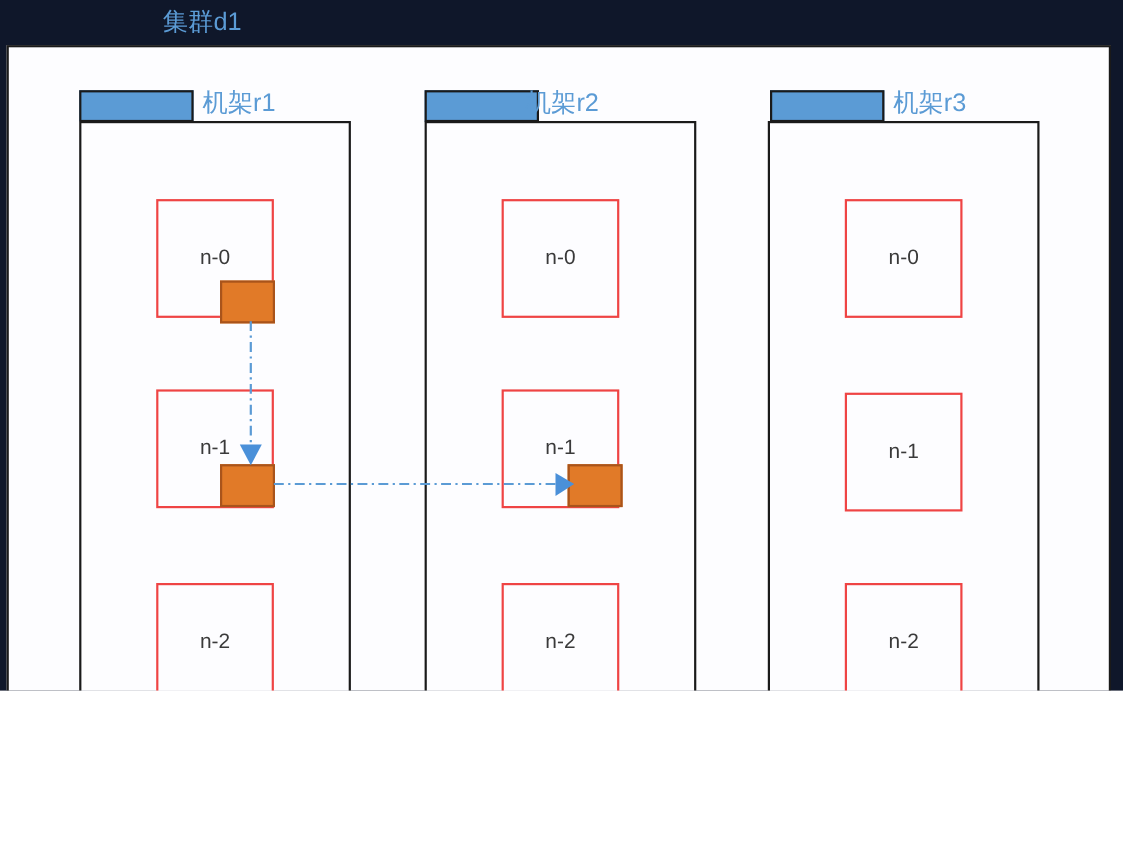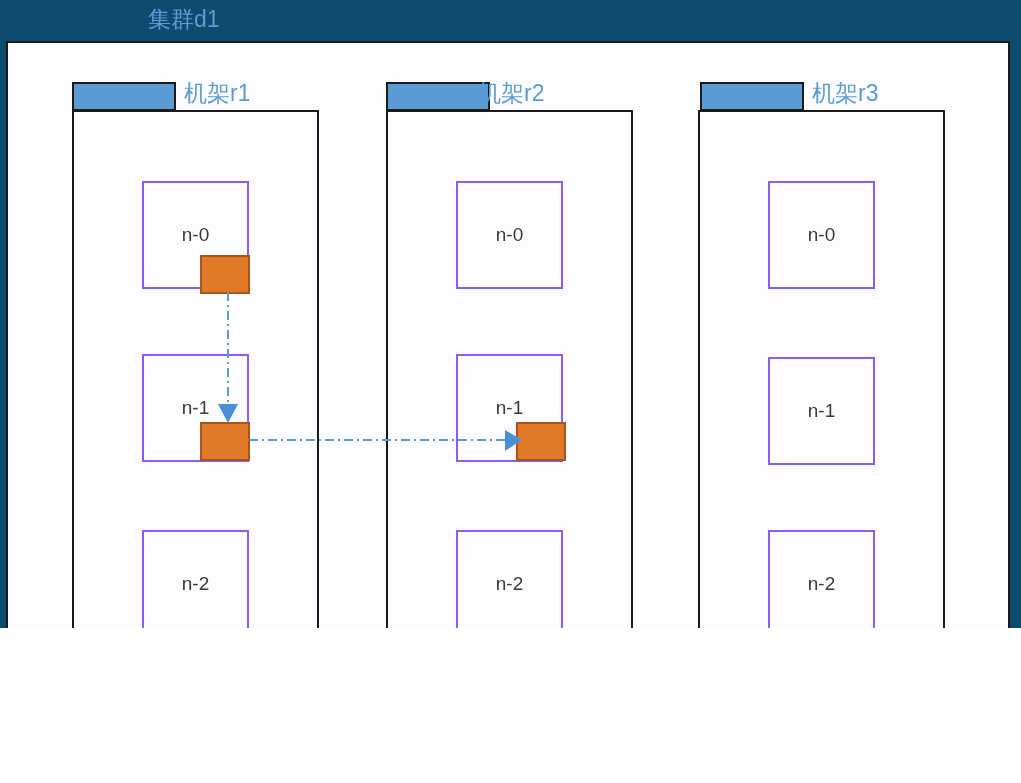--- a/index.html
+++ b/index.html
@@ -7,21 +7,21 @@
     padding: 0;
     background: #ffffff;
   }
   body {
     font-family: "Liberation Sans", "DejaVu Sans", sans-serif;
   }
   #canvas {
     position: relative;
     width: 1021px;
     height: 628px;
-    background: #0c4a6e;
+    background: #0f172a;
     overflow: hidden;
   }
 
   
   .cluster-title {
     position: absolute;
     left: 148px;
     top: 4px;
     font-size: 23px;
     color: #5B9BD5;
@@ -64,21 +64,21 @@
     font-size: 23px;
     color: #5B9BD5;
     white-space: nowrap;
   }
 
   
   .node {
     position: absolute;
     width: 107px;
     height: 108px;
-    border: 2px solid #8b5cf6;
+    border: 2px solid #ef4444;
     background: #fdfdff;
     box-sizing: border-box;
   }
   .node-label {
     position: absolute;
     left: 0;
     top: 50%;
     width: 100%;
     transform: translateY(-50%);
     text-align: center;

